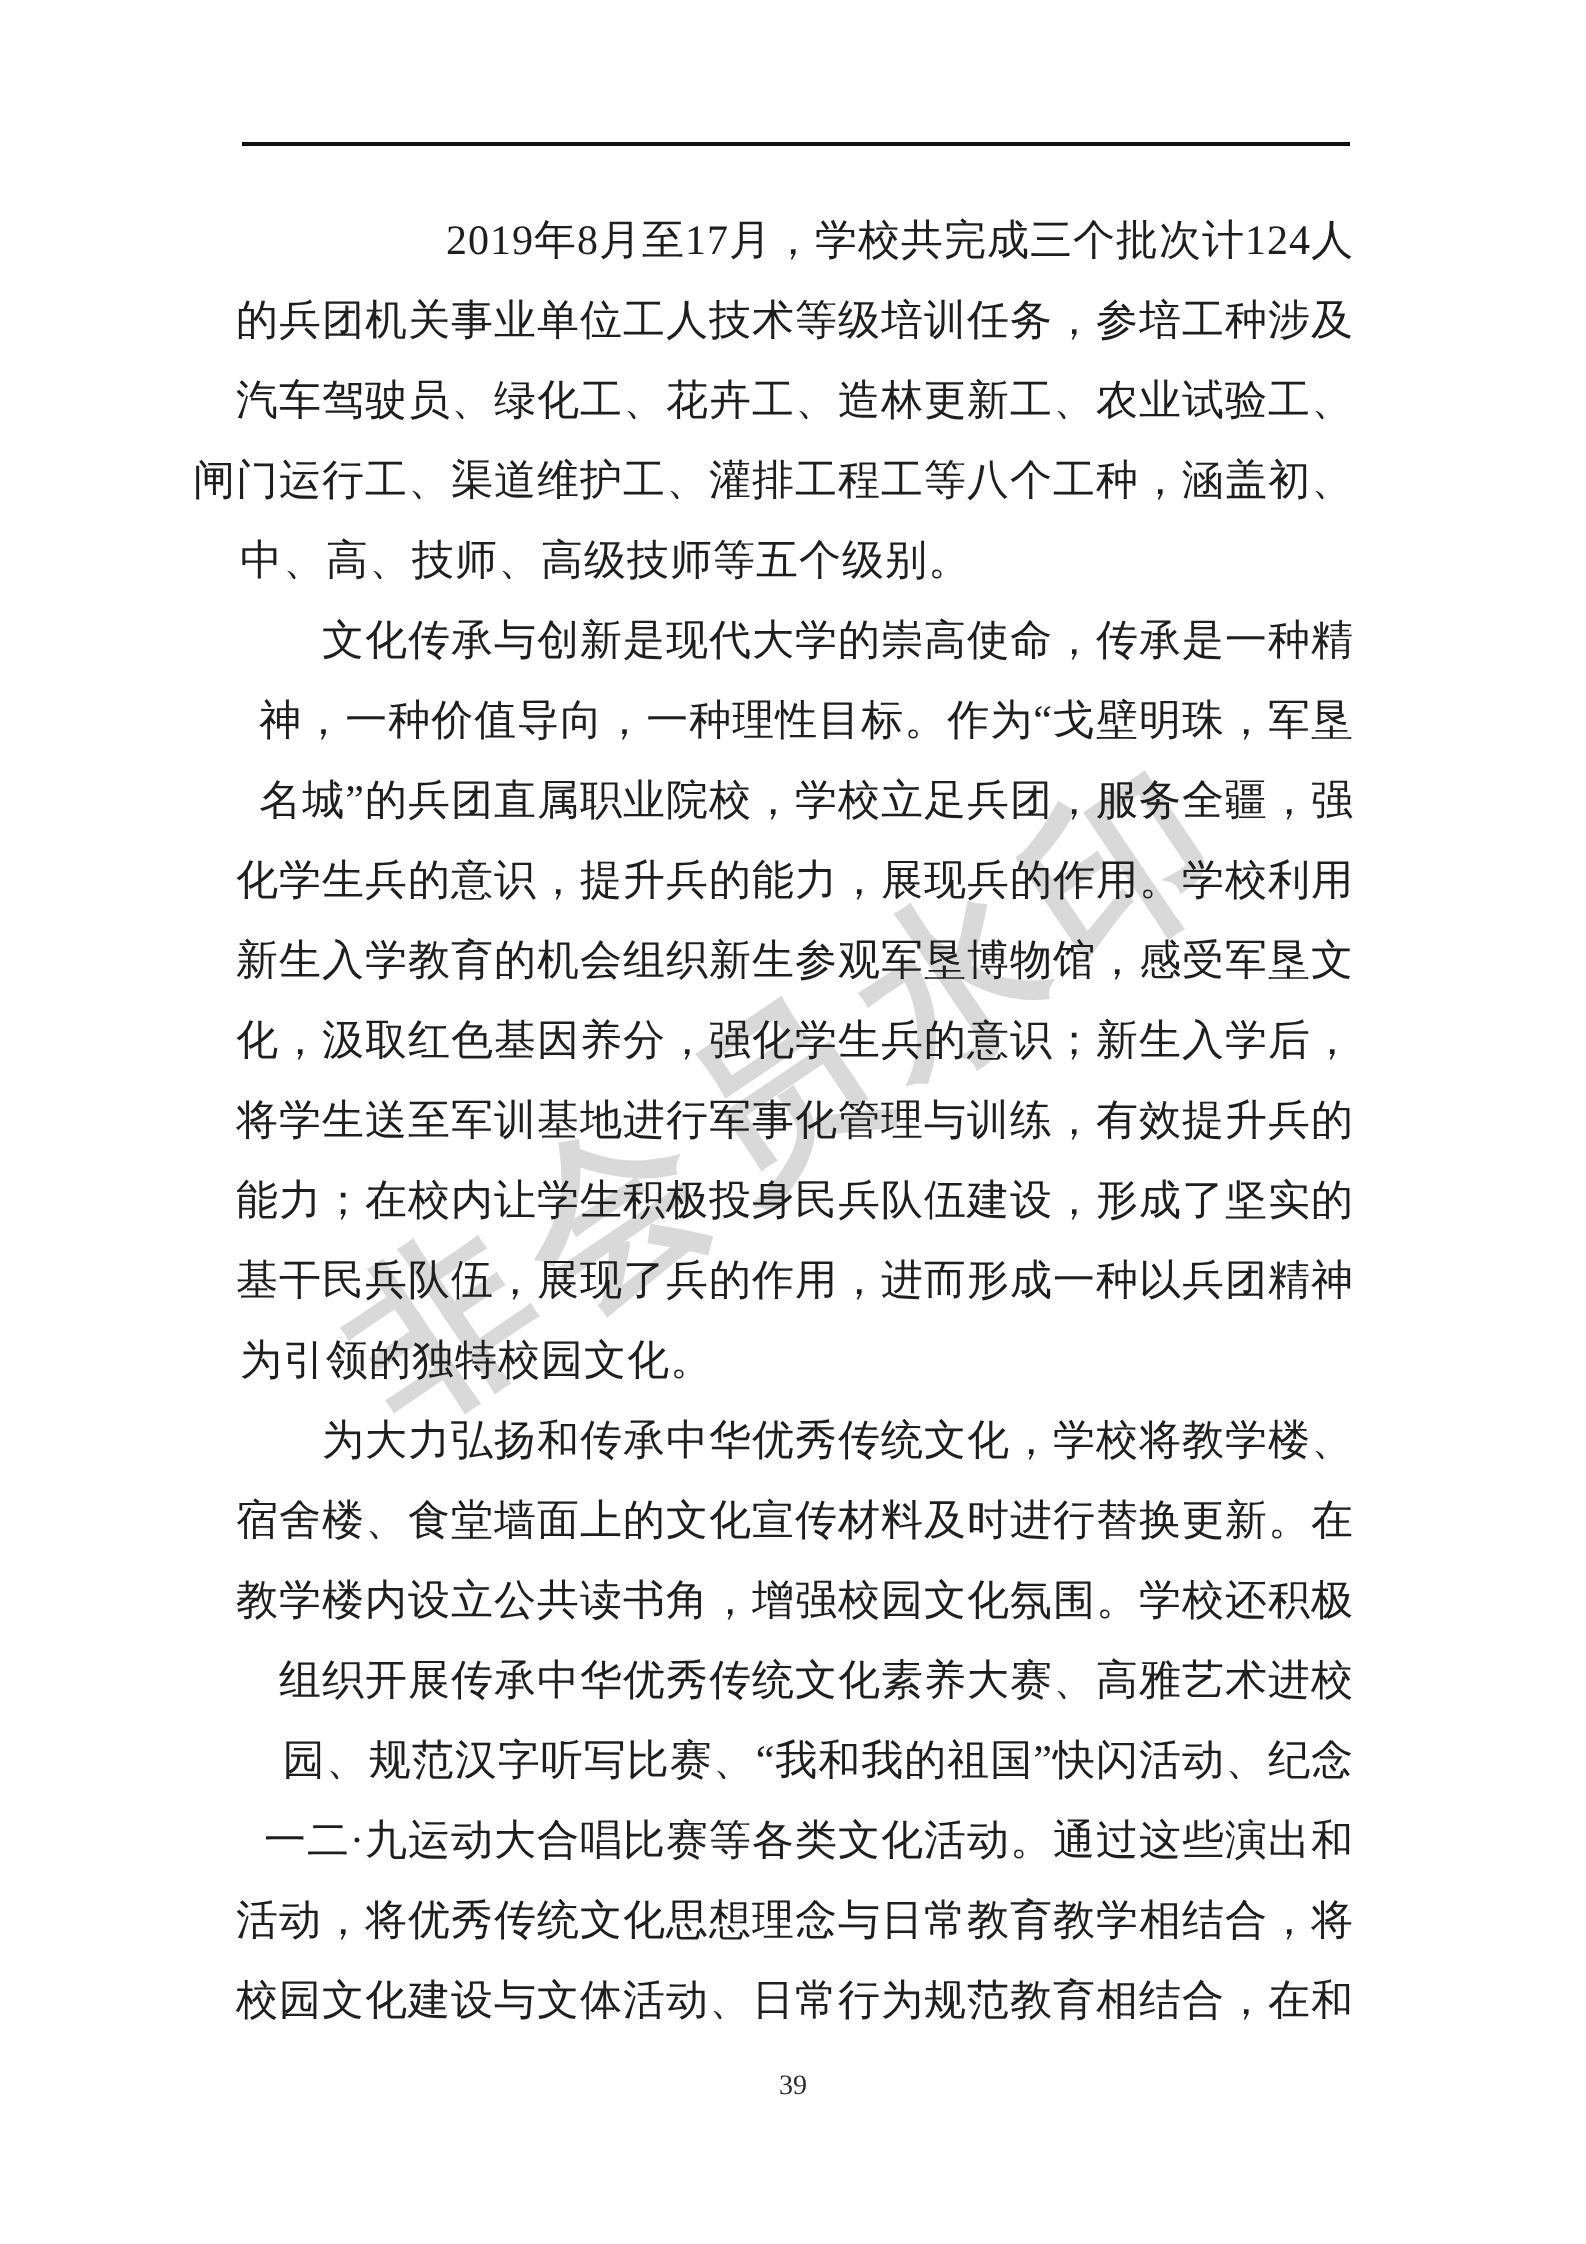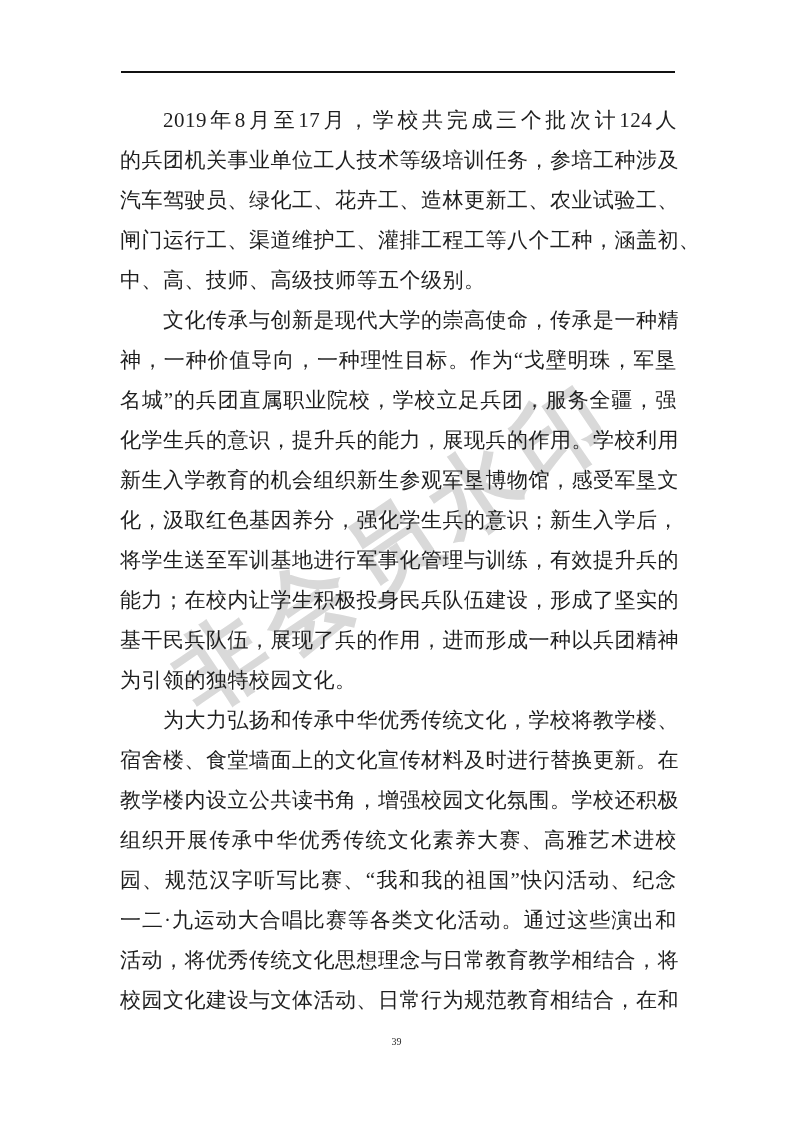--- a/index.html
+++ b/index.html
@@ -46,36 +46,36 @@
     font-size: 21px;
   }
   .line {
     height: 40px;
     line-height: 40px;
     white-space: nowrap;
     letter-spacing: 0.5px;
   }
   .line.just {
     display: flex;
-    justify-content: space-between;
+    justify-content: flex-end;
     align-items: baseline;
   }
   .line.first {
     padding-left: 43px;
   }
   .line.plain {
     text-align: left;
   }
   .page-number {
     position: absolute;
     left: 0;
     top: 1036px;
     width: 100%;
     text-align: center;
-    font-size: 10px;
+    font-size: 14px;
     color: #2a2a2a;
     z-index: 1;
   }
 </style>
 </head>
 <body>
 
 <div class="page">
   <div class="header-rule"></div>
   <div class="watermark" style="color: rgb(217, 217, 217);">非会员水印</div>

